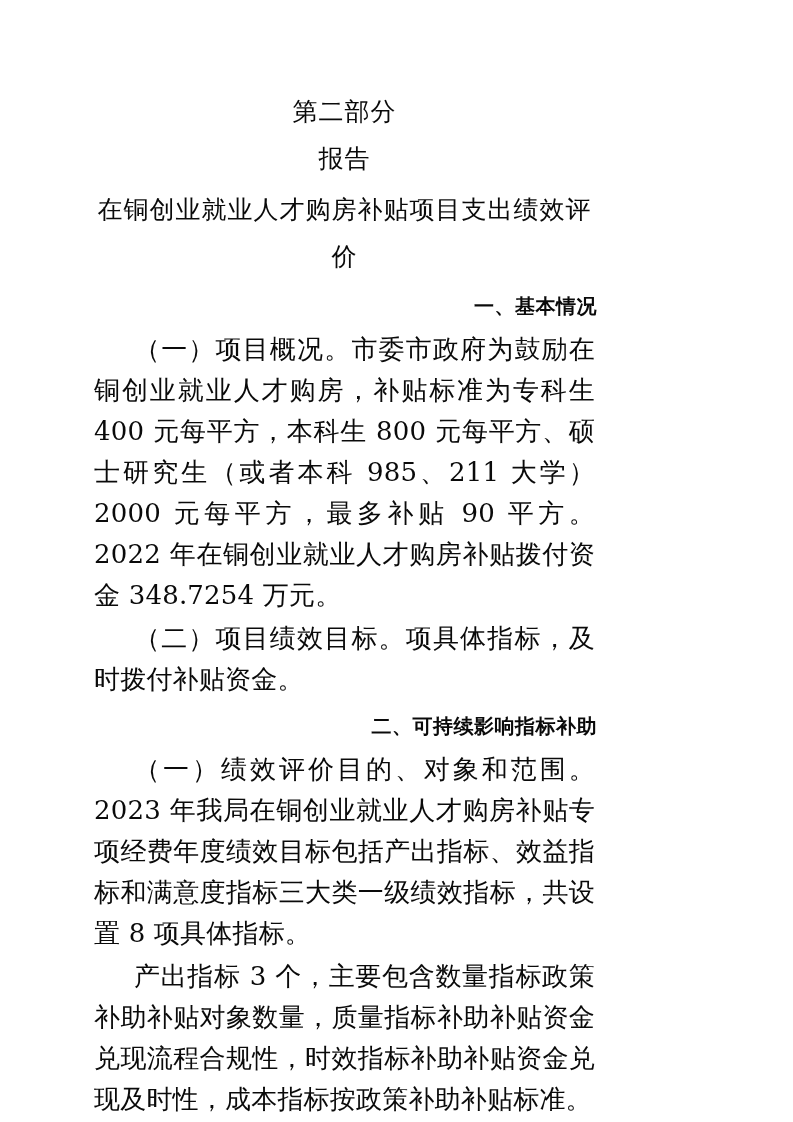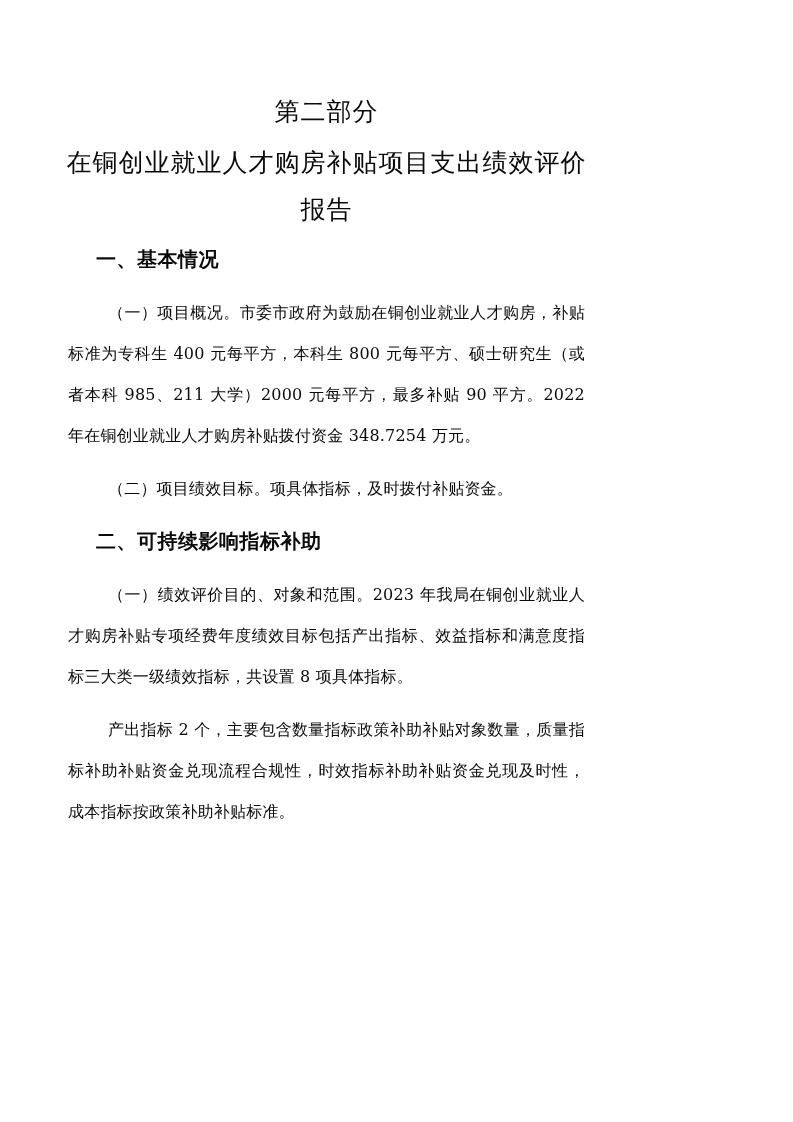--- a/index.html
+++ b/index.html
@@ -12,21 +12,21 @@
     height: 1122px;
     font-family: "DejaVu Serif", "Liberation Serif", serif;
     color: #0a0a0a;
     -webkit-font-smoothing: antialiased;
   }
   .page {
     position: relative;
     width: 693px;
     height: 1122px;
     box-sizing: border-box;
-    padding: 88px 96px 40px 56px;
+    padding: 88px 96px 40px 92px;
     overflow: hidden;
   }
   .doc-title {
     text-align: center;
     font-size: 25px;
     line-height: 47px;
     letter-spacing: 1px;
     font-weight: 400;
     margin: 0;
   }
@@ -36,47 +36,48 @@
   .title-part {
     margin-top: 4px;
   }
   .section-heading {
     font-size: 20px;
     line-height: 41px;
     font-weight: bold;
     text-indent: 40px;
     margin: 6px 0 0 0;
     letter-spacing: 0.5px;
+    text-align: right;
   }
   p.para {
-    font-size: 16px;
+    font-size: 26px;
     line-height: 41px;
-    margin: 12px;
+    margin: 2px;
     text-indent: 40px;
     text-align: justify;
     text-justify: inter-ideograph;
     letter-spacing: 0.2px;
   }
 </style>
 </head>
 <body>
 
 <div class="page">
 
   <h1 class="doc-title">
     <span class="line">第二部分</span>
+    <span class="line">报告</span>
     <span class="line title-part">在铜创业就业人才购房补贴项目支出绩效评价</span>
-    <span class="line">报告</span>
   </h1>
 
   <div>
     <div class="section-heading">一、基本情况</div>
     <p class="para">（一）项目概况。市委市政府为鼓励在铜创业就业人才购房，补贴标准为专科生 400 元每平方，本科生 800 元每平方、硕士研究生（或者本科 985、211 大学）2000 元每平方，最多补贴 90 平方。2022 年在铜创业就业人才购房补贴拨付资金 348.7254 万元。</p>
     <p class="para">（二）项目绩效目标。项具体指标，及时拨付补贴资金。</p>
   </div>
 
   <div>
     <div class="section-heading">二、可持续影响指标补助</div>
     <p class="para">（一）绩效评价目的、对象和范围。2023 年我局在铜创业就业人才购房补贴专项经费年度绩效目标包括产出指标、效益指标和满意度指标三大类一级绩效指标，共设置 8 项具体指标。</p>
-    <p class="para">产出指标 2 个，主要包含数量指标政策补助补贴对象数量，质量指标补助补贴资金兑现流程合规性，时效指标补助补贴资金兑现及时性，成本指标按政策补助补贴标准。</p>
+    <p class="para">产出指标 3 个，主要包含数量指标政策补助补贴对象数量，质量指标补助补贴资金兑现流程合规性，时效指标补助补贴资金兑现及时性，成本指标按政策补助补贴标准。</p>
   </div>
 
 </div>
 
 </body></html>

